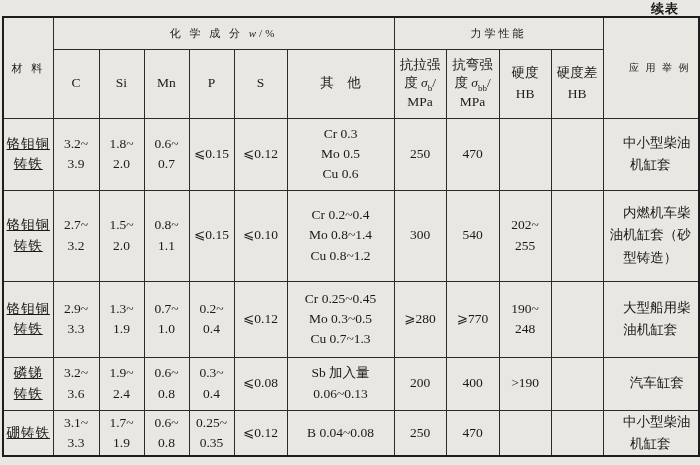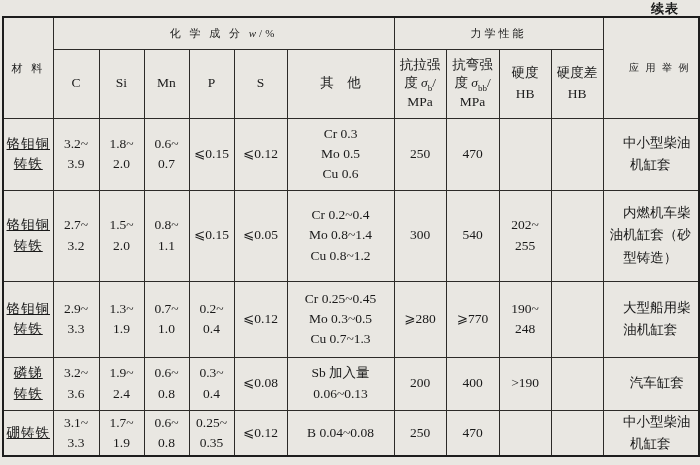--- a/index.html
+++ b/index.html
@@ -123,21 +123,21 @@
     <tr class="r1">
       <td class="mat">铬钼铜
 铸铁</td>
       <td>2.7~
 3.2</td>
       <td>1.5~
 2.0</td>
       <td>0.8~
 1.1</td>
       <td>⩽0.15</td>
-      <td>⩽0.05</td>
+      <td>⩽0.10</td>
       <td>Cr 0.2~0.4
 Mo 0.8~1.4
 Cu 0.8~1.2</td>
       <td>300</td>
       <td>540</td>
       <td>202~
 255</td>
       <td></td>
       <td class="app">内燃机车柴
 油机缸套（砂

